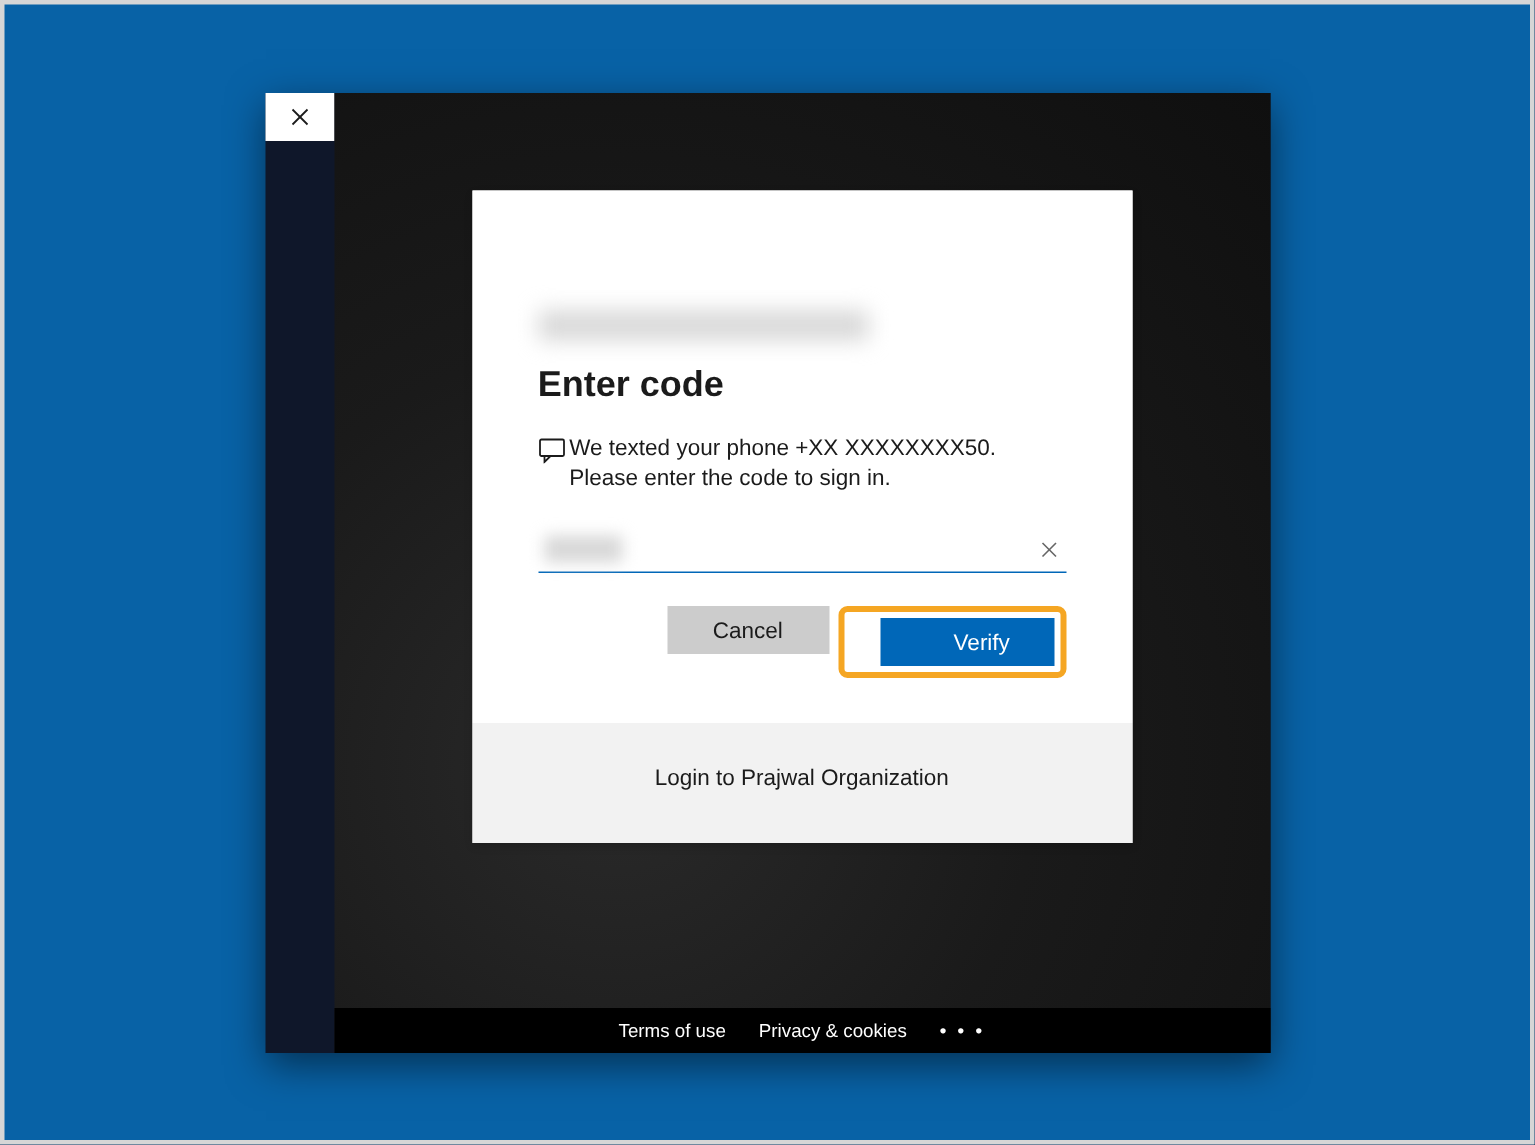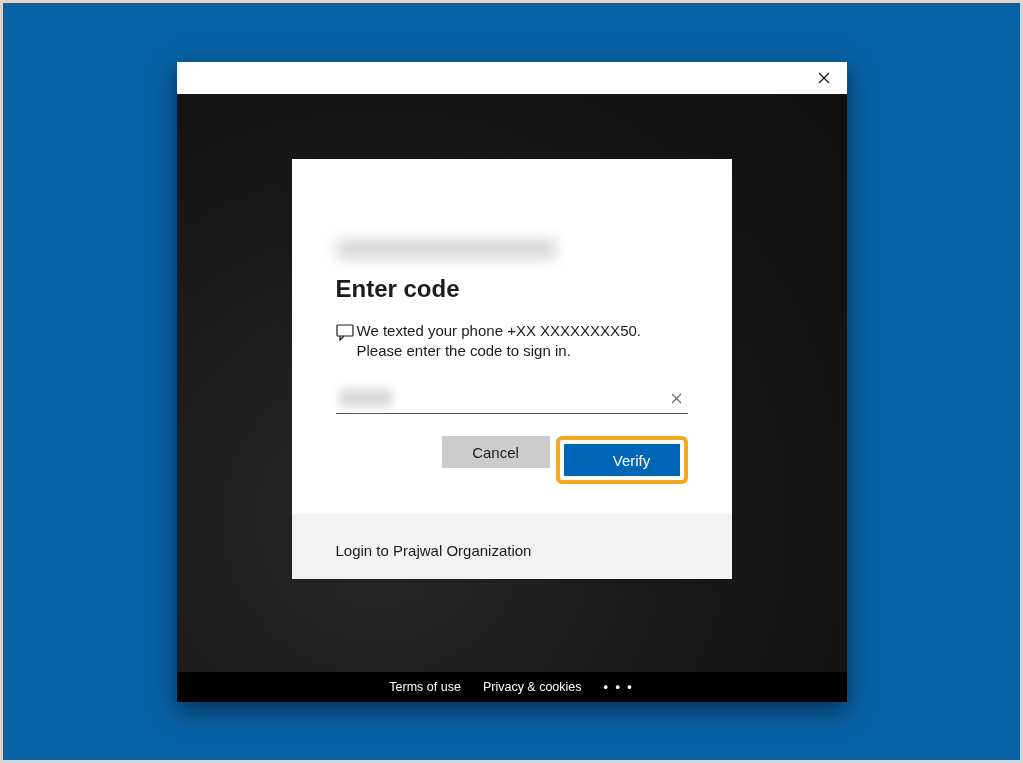--- a/index.html
+++ b/index.html
@@ -16,21 +16,21 @@
       align-items: center;
       justify-content: center;
       border: 3px solid #d6d6d6;
     }
     .window {
       width: 670px;
       height: 640px;
       background: #0f172a;
       box-shadow: 0 8px 25px rgba(0,0,0,0.5);
       display: flex;
-      flex-direction: column;
+      flex-direction: row;
       position: relative;
     }
     .titlebar {
       height: 32px;
       background: #ffffff;
       display: flex;
       justify-content: flex-end;
       align-items: center;
       flex-shrink: 0;
     }
@@ -137,40 +137,42 @@
     }
     .btn {
       min-width: 108px;
       height: 32px;
       font-size: 15px;
       border: none;
       cursor: pointer;
       display: flex;
       align-items: center;
       justify-content: center;
+      margin-left: 20px;
     }
     .btn-cancel {
       background: #cccccc;
       color: #1b1b1b;
     }
     .verify-highlight {
       border: 4px solid #f5a623;
       border-radius: 6px;
       padding: 4px;
       margin-left: 6px;
     }
     .btn-verify {
       background: #0067b8;
       color: #ffffff;
       min-width: 116px;
       padding-left: 20px;
     }
     .signin-footer {
       background: #f2f2f2;
-      padding: 28px 44px 20px 44px;
+      padding: 28px 44px 35px 44px;
+      text-align: center;
     }
     .footer-text {
       font-size: 15px;
       color: #1b1b1b;
     }
     .bottom-bar {
       position: absolute;
       bottom: 0;
       left: 0;
       right: 0;

